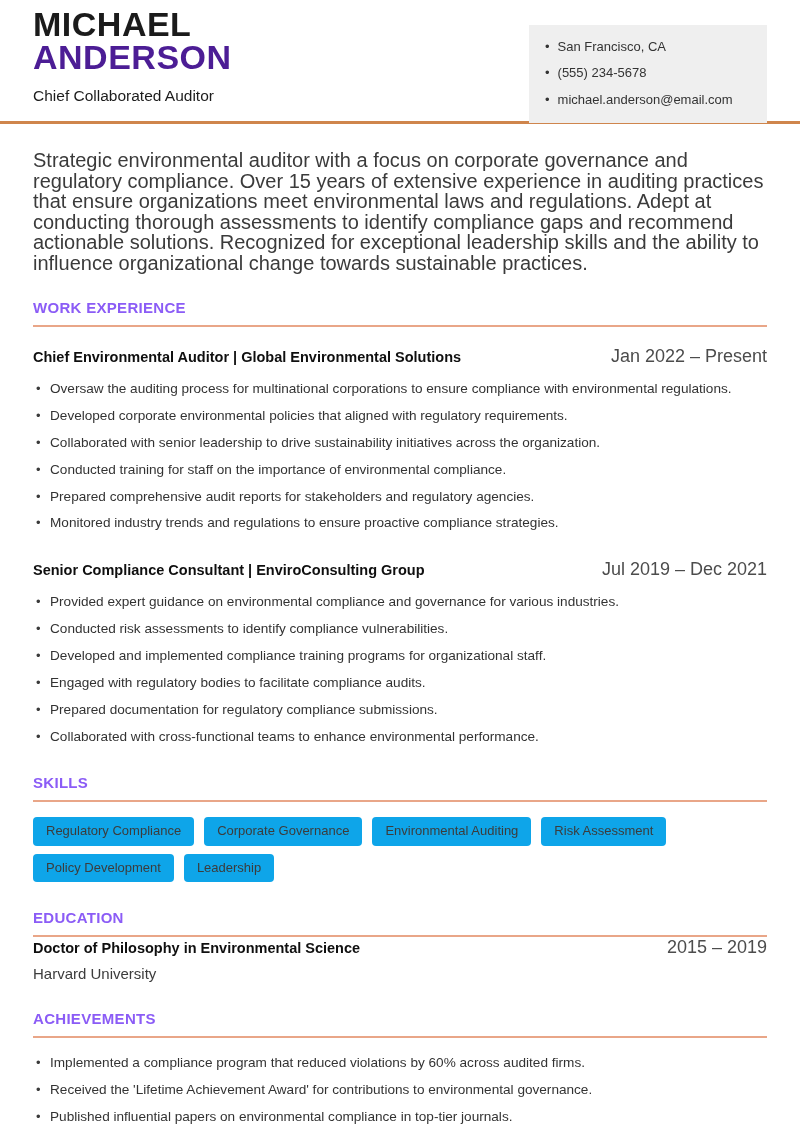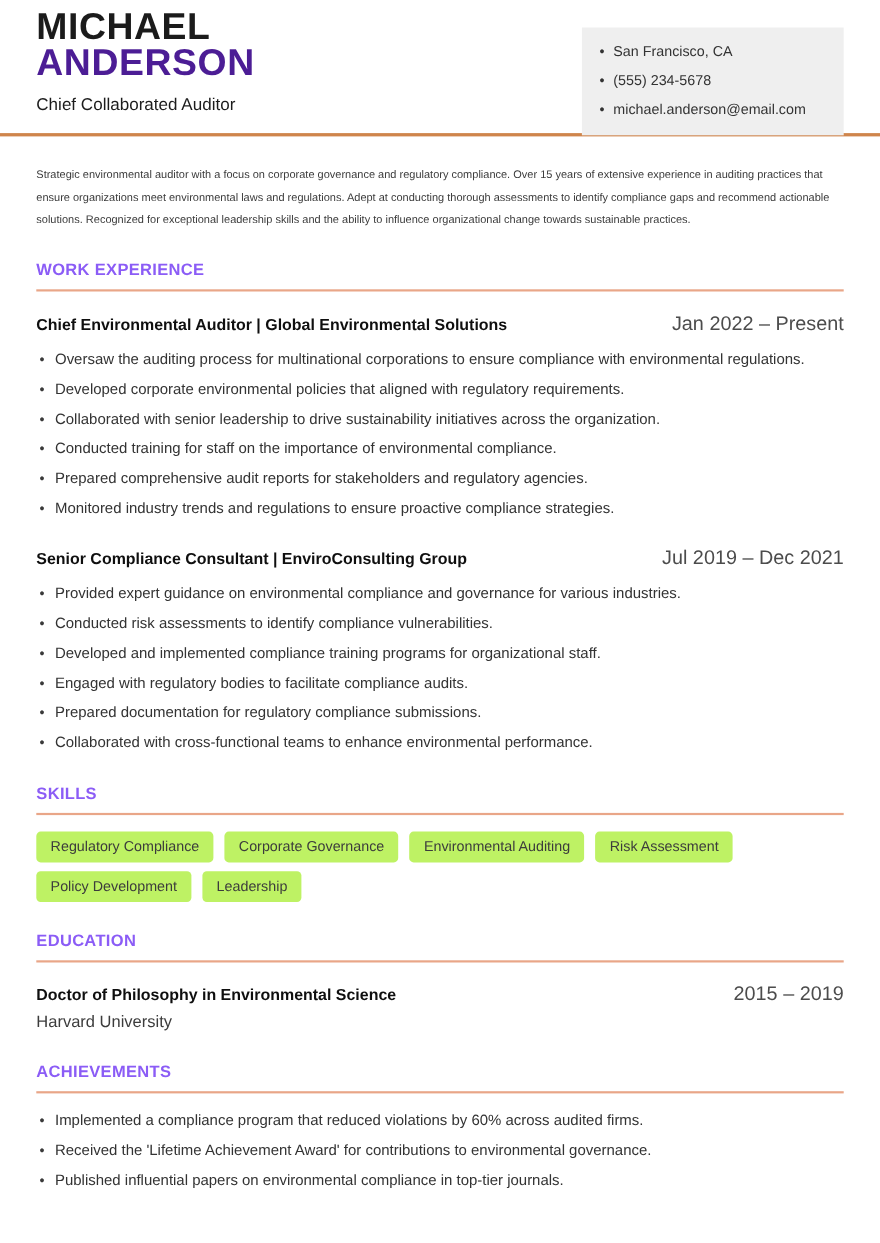--- a/index.html
+++ b/index.html
@@ -23,21 +23,21 @@
     position: absolute; top: 25px; right: 0;
     width: 238px; background: #efefef;
     padding: 14px 16px 5px 16px;
   }
   .contact-item { display: flex; align-items: flex-start; gap: 8px; font-size: 13px; color: #333; margin-bottom: 10px; line-height: 1.25; }
   .contact-bullet { color: #333; font-size: 13px; line-height: 1.25; }
 
   .top-divider { margin-top: 16px; height: 3px; background: #cf854c; width: 800px; }
 
   
-  .summary { margin-top: 26px; font-size: 10px; line-height: 20.6px; color: #3b3b3b; }
+  .summary { margin-top: 26px; font-size: 20px; line-height: 20.6px; color: #3b3b3b; }
 
   
   .section { margin-top: 25px; }
   .section-heading { font-size: 15px; font-weight: bold; color: #8b5cf6; letter-spacing: 0.3px; }
   .section-rule { height: 2px; background: #e9a688; margin-top: 9px; }
 
   
   .job { margin-top: 19px; }
   .job + .job { margin-top: 26px; }
   .row-header { display: flex; justify-content: space-between; align-items: baseline; }
@@ -52,27 +52,27 @@
   }
   ul.bullets li::before {
     content: "\2022";
     position: absolute; left: 3px; top: 0;
     color: #3a3a3a; font-size: 13px;
   }
 
   
   .tags { display: flex; flex-wrap: wrap; gap: 8px 10px; margin-top: 15px; }
   .tag {
-    background: #bef264; border-radius: 4px;
+    background: #0ea5e9; border-radius: 4px;
     padding: 7px 13px; font-size: 13px; color: #3c3c3c;
     line-height: 1.1;
   }
 
   
-  .edu { margin-top: 18px; }
+  .edu { }
   .edu-degree { font-size: 14.5px; font-weight: bold; color: #0f0f0f; }
   .edu-school { margin-top: 7px; font-size: 15px; color: #3c3c3c; }
 </style>
 </head>
 <body>
 
 <div class="page">
 
   <div class="header">
     <div class="name-line">MICHAEL</div>

